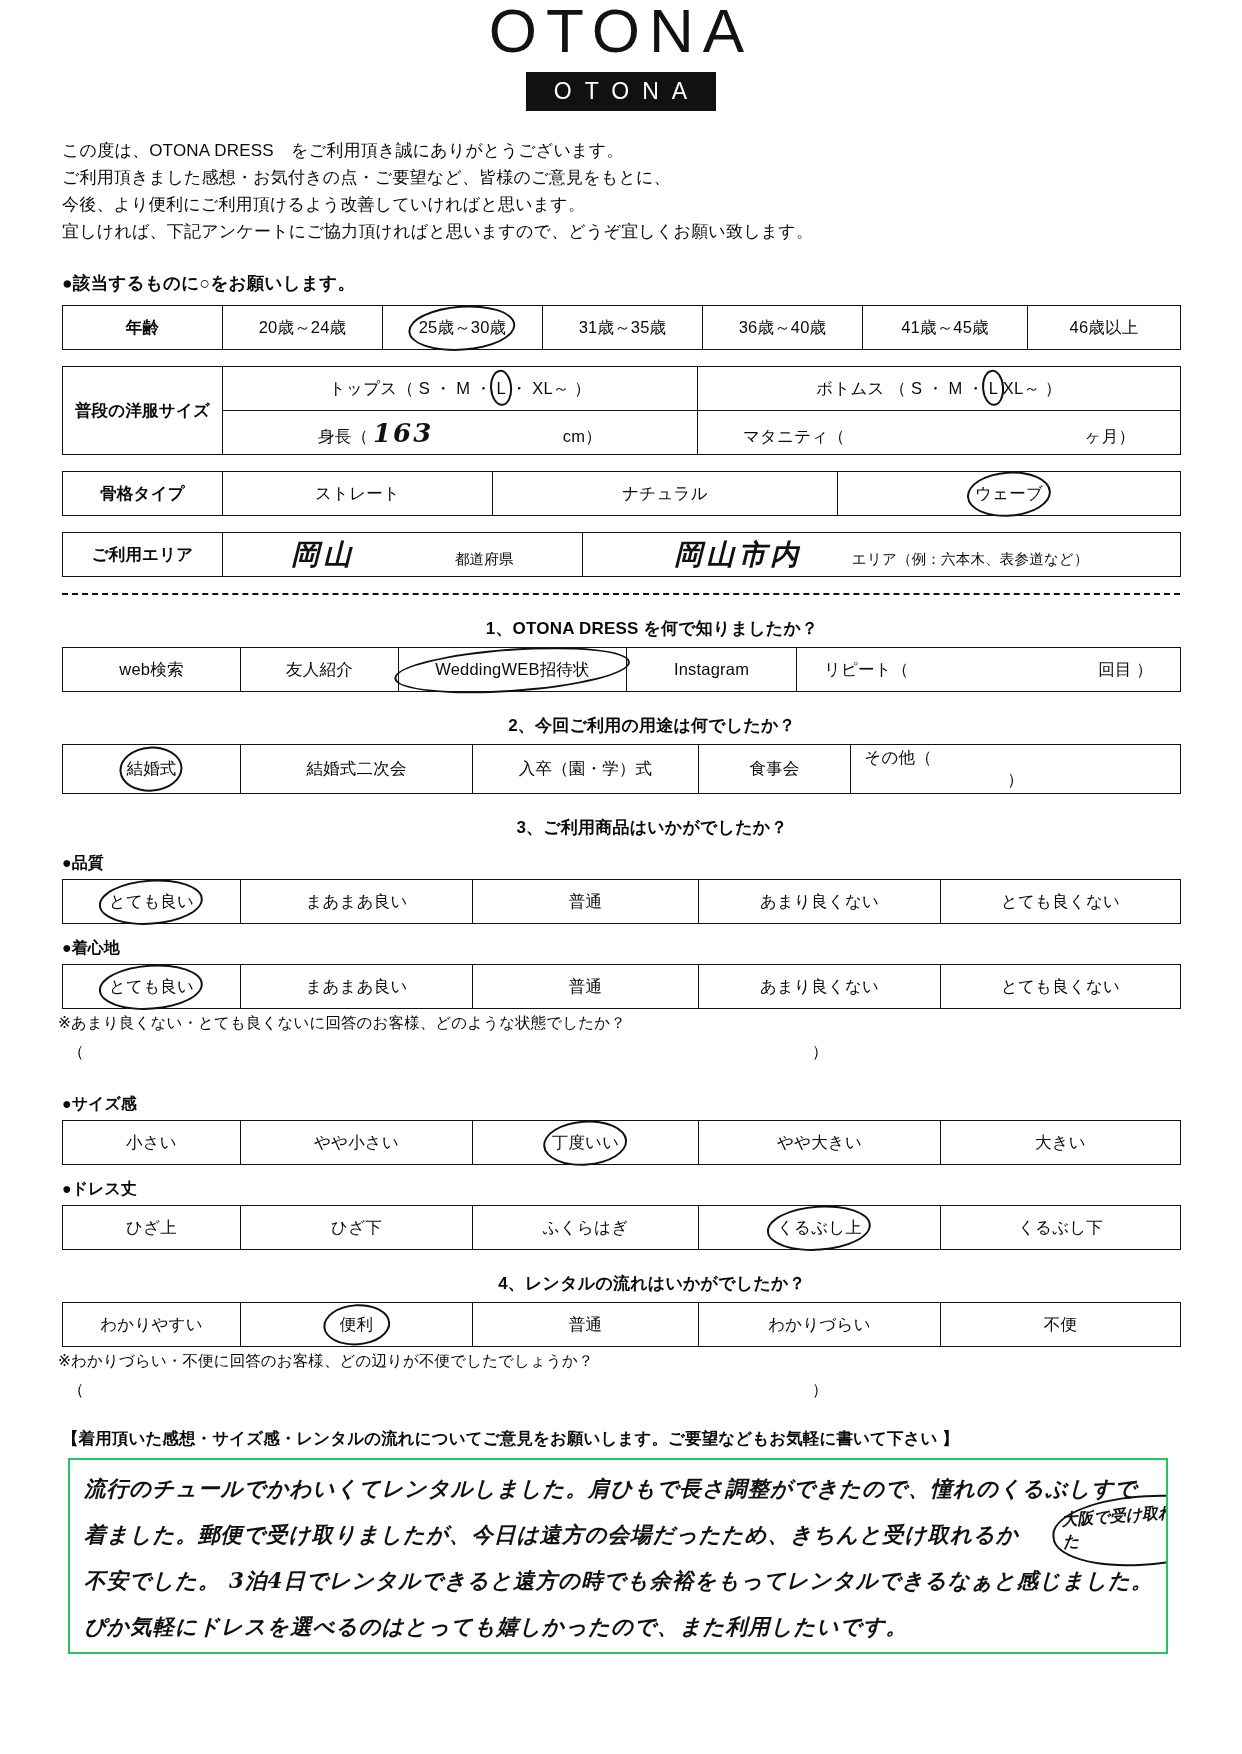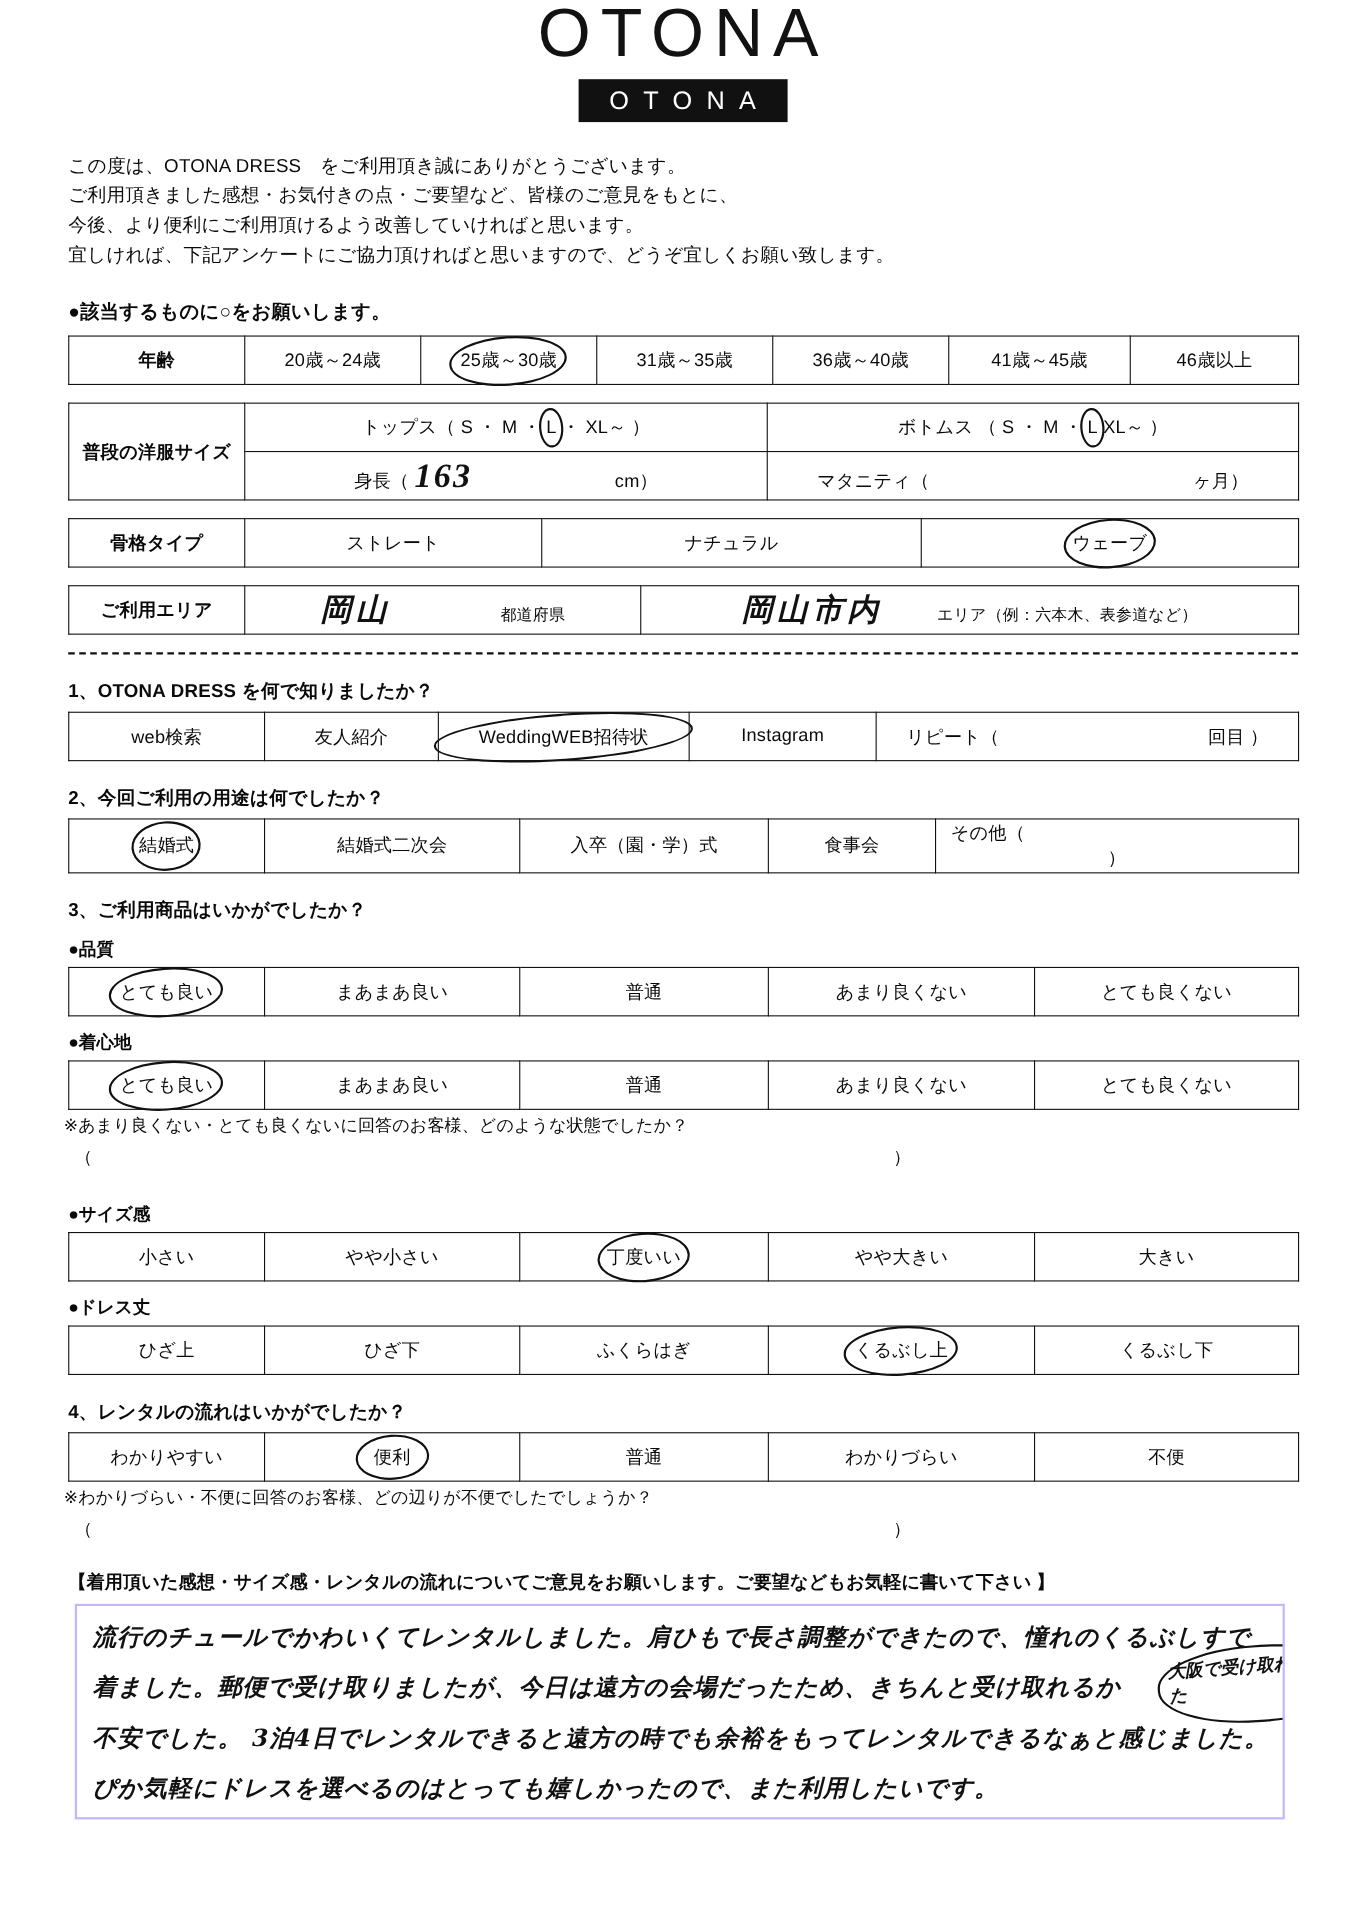--- a/index.html
+++ b/index.html
@@ -60,20 +60,21 @@
     margin: 26px 0 10px 62px;
     font-size: 17.5px;
     font-weight: bold;
     letter-spacing: 0.3px;
   }
   .q-head {
     margin: 22px 0 7px 62px;
     font-size: 17px;
     font-weight: bold;
     letter-spacing: 0.2px;
+    text-align: center;
   }
   .sub-head {
     margin: 14px 0 5px 62px;
     font-size: 16px;
     font-weight: bold;
   }
   .note {
     margin: 4px 0 0 58px;
     font-size: 15.5px;
     letter-spacing: 0.1px;
@@ -114,23 +115,22 @@
   td.left { text-align: left; padding-left: 12px; }
 
   
   .hand {
     font-family: "DejaVu Serif", "Liberation Serif", serif;
     font-style: italic;
     font-weight: bold;
     color: #111;
   }
   .hand-num {
-    font-size: 31px;
+    font-size: 26px;
     letter-spacing: 2px;
-    font-family: Liberation Serif, serif;
   }
   .hand-jp {
     font-size: 28px;
     letter-spacing: 4px;
   }
 
   
   .circled { position: relative; display: inline-block; }
   .circled::after {
     content: "";
@@ -159,21 +159,21 @@
   .comment-head {
     margin: 26px 0 8px 62px;
     font-size: 16.5px;
     font-weight: bold;
     letter-spacing: 0.1px;
   }
   .comment-box {
     margin-left: 68px;
     width: 1100px;
     height: 196px;
-    border: 2px solid #c4b5fd;
+    border: 2px solid #22c55e;
     position: relative;
     box-sizing: border-box;
     overflow: hidden;
   }
   .comment-inner {
     position: absolute;
     left: 14px;
     top: 6px;
     right: 10px;
     font-family: "DejaVu Serif", "Liberation Serif", serif;

